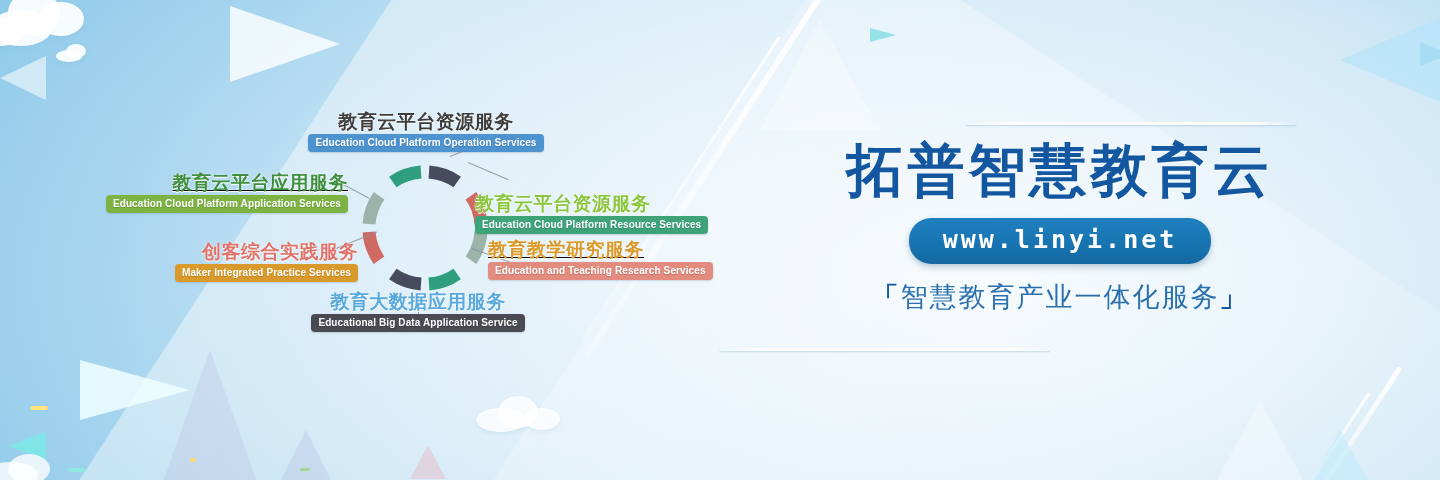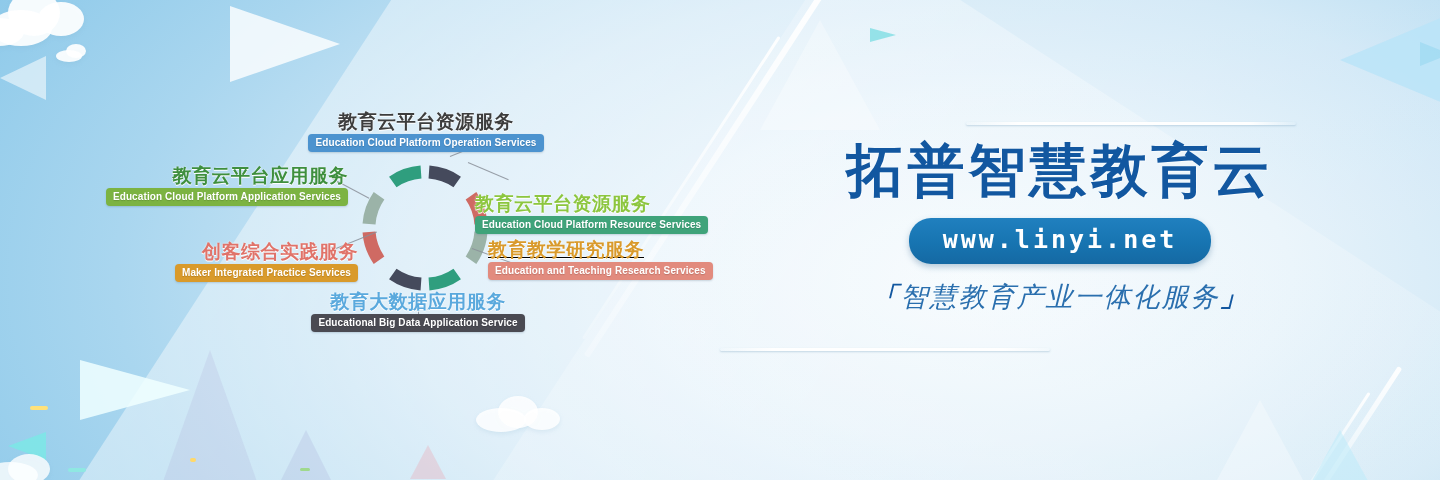--- a/index.html
+++ b/index.html
@@ -82,21 +82,21 @@
     background:linear-gradient(180deg,#2080bf 0%,#1774b1 55%,#1569a3 100%);
     color:#ffffff;border-radius:22px;
     padding:7px 34px 9px 34px;
     font-family:"DejaVu Sans Mono","Liberation Mono",monospace;
     font-weight:bold;font-size:25px;line-height:30px;letter-spacing:3px;
     box-shadow:0 3px 6px rgba(60,110,150,.35);
   }
   #tagline{
     margin-top:16px;
     font-family:"DejaVu Sans","Liberation Sans",sans-serif;
-    font-size:27px;line-height:34px;color:#2a6fae;letter-spacing:2px;font-style:italic;
+    font-size:27px;line-height:34px;color:#2a6fae;letter-spacing:2px;
   }
   #tagline .brk{font-weight:bold;color:#1257a0;}
 </style>
 </head>
 <body>
 
 <div id="banner">
 
   <div class="diag-band bg"></div>
   <div class="diag-band2 bg"></div>
@@ -173,21 +173,21 @@
     <div class="conn" style="left:318px;top:62px;width:44px;transform:rotate(23deg);"></div>
     <div class="conn" style="left:322px;top:148px;width:44px;transform:rotate(20deg);"></div>
     <div class="conn" style="left:186px;top:148px;width:44px;transform:rotate(-22deg);"></div>
     <div class="conn" style="left:268px;top:196px;width:1px;height:22px;transform:rotate(0deg);"></div>
 
     <div class="node center" style="left:126px;top:10px;width:300px;">
       <div class="cn" style="color:#3d3d3d;">教育云平台资源服务</div>
       <span class="en" style="background:#4c93cf;">Education Cloud Platform Operation Services</span>
     </div>
 
-    <div class="node left" style="left:-122px;top:64px;width:320px;">
+    <div class="node left" style="left:-122px;top:71px;width:320px;text-decoration:underline;">
       <div class="cn" style="color:#3e8f3e;">教育云平台应用服务</div>
       <span class="en" style="background:#7cb342;">Education Cloud Platform Application Services</span>
     </div>
 
     <div class="node right" style="left:325px;top:64px;width:320px;margin-top:28px;">
       <div class="cn" style="color:#8cc63f;">教育云平台资源服务</div>
       <span class="en" style="background:#3fa37a;text-align:right;">Education Cloud Platform Resource Services</span>
     </div>
 
     <div class="node right" style="left:338px;top:138px;width:320px;text-decoration:underline;">

